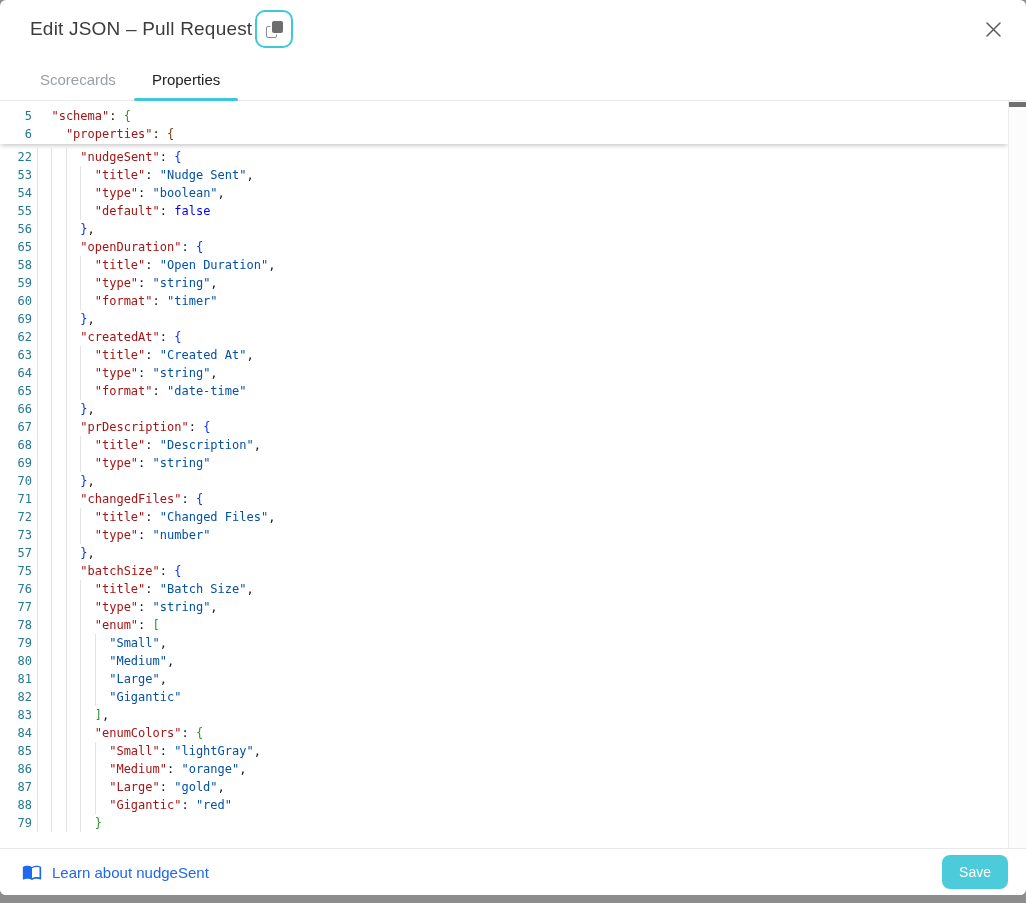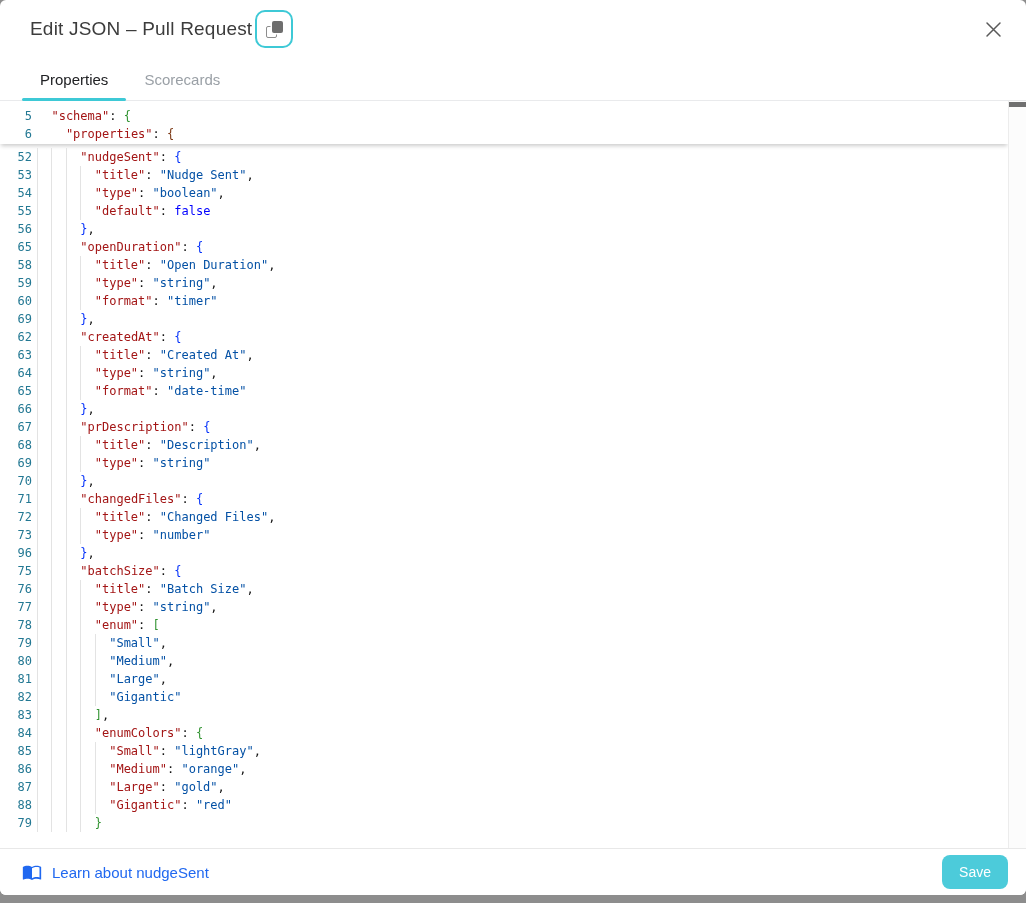--- a/index.html
+++ b/index.html
@@ -63,37 +63,37 @@
     </button>
     <div class="spacer"></div>
     <button class="close-btn">
       <svg width="17" height="17" viewBox="0 0 17 17">
           <path stroke="#5a5a5a" stroke-width="1.5" stroke-linecap="round" d="M2 2 L15 15 M15 2 L2 15"></path>
         </svg>
     </button>
   </div>
 
   <div class="tabbar">
+      <div class="tab">
+        <span>Scorecards</span>
+      </div>
       <div class="tab active">
         <span>Properties</span>
         <span class="tab-underline"></span>
-      </div>
-      <div class="tab">
-        <span>Scorecards</span>
       </div>
     </div>
 
   <div class="editor">
     <div class="ed-inner">
       <div class="sticky">
           <div class="line"><span class="ln">5</span><span class="code"><span class="txt" style="padding-left: 14.44px;"><span class="t-k">"schema"</span><span class="t-p">: </span><span class="t-b2">{</span></span></span></div>
           <div class="line"><span class="ln">6</span><span class="code"><span class="txt" style="padding-left: 28.88px;"><span class="t-k">"properties"</span><span class="t-p">: </span><span class="t-b3">{</span></span></span></div>
         </div>
       <div class="code-lines">
-          <div class="line"><span class="ln">52</span><span class="code"><span class="guide" style="left: 0px;"></span><span class="guide" style="left: 14.44px;"></span><span class="guide" style="left: 28.88px;"></span><span class="txt" style="padding-left: 43.32px;"><span class="t-k">"nudgeSent"</span><span class="t-p">: </span><span class="t-b1">{</span></span></span></div>
+          <div class="line"><span class="ln">22</span><span class="code"><span class="guide" style="left: 0px;"></span><span class="guide" style="left: 14.44px;"></span><span class="guide" style="left: 28.88px;"></span><span class="txt" style="padding-left: 43.32px;"><span class="t-k">"nudgeSent"</span><span class="t-p">: </span><span class="t-b1">{</span></span></span></div>
           <div class="line"><span class="ln">53</span><span class="code"><span class="guide" style="left: 0px;"></span><span class="guide" style="left: 14.44px;"></span><span class="guide" style="left: 28.88px;"></span><span class="guide" style="left: 43.32px;"></span><span class="txt" style="padding-left: 57.76px;"><span class="t-k">"title"</span><span class="t-p">: </span><span class="t-s">"Nudge Sent"</span><span class="t-p">,</span></span></span></div>
           <div class="line"><span class="ln">54</span><span class="code"><span class="guide" style="left: 0px;"></span><span class="guide" style="left: 14.44px;"></span><span class="guide" style="left: 28.88px;"></span><span class="guide" style="left: 43.32px;"></span><span class="txt" style="padding-left: 57.76px;"><span class="t-k">"type"</span><span class="t-p">: </span><span class="t-s">"boolean"</span><span class="t-p">,</span></span></span></div>
           <div class="line"><span class="ln">55</span><span class="code"><span class="guide" style="left: 0px;"></span><span class="guide" style="left: 14.44px;"></span><span class="guide" style="left: 28.88px;"></span><span class="guide" style="left: 43.32px;"></span><span class="txt" style="padding-left: 57.76px;"><span class="t-k">"default"</span><span class="t-p">: </span><span class="t-w">false</span></span></span></div>
           <div class="line"><span class="ln">56</span><span class="code"><span class="guide" style="left: 0px;"></span><span class="guide" style="left: 14.44px;"></span><span class="guide" style="left: 28.88px;"></span><span class="txt" style="padding-left: 43.32px;"><span class="t-b1">}</span><span class="t-p">,</span></span></span></div>
           <div class="line"><span class="ln">65</span><span class="code"><span class="guide" style="left: 0px;"></span><span class="guide" style="left: 14.44px;"></span><span class="guide" style="left: 28.88px;"></span><span class="txt" style="padding-left: 43.32px;"><span class="t-k">"openDuration"</span><span class="t-p">: </span><span class="t-b1">{</span></span></span></div>
           <div class="line"><span class="ln">58</span><span class="code"><span class="guide" style="left: 0px;"></span><span class="guide" style="left: 14.44px;"></span><span class="guide" style="left: 28.88px;"></span><span class="guide" style="left: 43.32px;"></span><span class="txt" style="padding-left: 57.76px;"><span class="t-k">"title"</span><span class="t-p">: </span><span class="t-s">"Open Duration"</span><span class="t-p">,</span></span></span></div>
           <div class="line"><span class="ln">59</span><span class="code"><span class="guide" style="left: 0px;"></span><span class="guide" style="left: 14.44px;"></span><span class="guide" style="left: 28.88px;"></span><span class="guide" style="left: 43.32px;"></span><span class="txt" style="padding-left: 57.76px;"><span class="t-k">"type"</span><span class="t-p">: </span><span class="t-s">"string"</span><span class="t-p">,</span></span></span></div>
           <div class="line"><span class="ln">60</span><span class="code"><span class="guide" style="left: 0px;"></span><span class="guide" style="left: 14.44px;"></span><span class="guide" style="left: 28.88px;"></span><span class="guide" style="left: 43.32px;"></span><span class="txt" style="padding-left: 57.76px;"><span class="t-k">"format"</span><span class="t-p">: </span><span class="t-s">"timer"</span></span></span></div>
           <div class="line"><span class="ln">69</span><span class="code"><span class="guide" style="left: 0px;"></span><span class="guide" style="left: 14.44px;"></span><span class="guide" style="left: 28.88px;"></span><span class="txt" style="padding-left: 43.32px;"><span class="t-b1">}</span><span class="t-p">,</span></span></span></div>
           <div class="line"><span class="ln">62</span><span class="code"><span class="guide" style="left: 0px;"></span><span class="guide" style="left: 14.44px;"></span><span class="guide" style="left: 28.88px;"></span><span class="txt" style="padding-left: 43.32px;"><span class="t-k">"createdAt"</span><span class="t-p">: </span><span class="t-b1">{</span></span></span></div>
@@ -101,21 +101,21 @@
           <div class="line"><span class="ln">64</span><span class="code"><span class="guide" style="left: 0px;"></span><span class="guide" style="left: 14.44px;"></span><span class="guide" style="left: 28.88px;"></span><span class="guide" style="left: 43.32px;"></span><span class="txt" style="padding-left: 57.76px;"><span class="t-k">"type"</span><span class="t-p">: </span><span class="t-s">"string"</span><span class="t-p">,</span></span></span></div>
           <div class="line"><span class="ln">65</span><span class="code"><span class="guide" style="left: 0px;"></span><span class="guide" style="left: 14.44px;"></span><span class="guide" style="left: 28.88px;"></span><span class="guide" style="left: 43.32px;"></span><span class="txt" style="padding-left: 57.76px;"><span class="t-k">"format"</span><span class="t-p">: </span><span class="t-s">"date-time"</span></span></span></div>
           <div class="line"><span class="ln">66</span><span class="code"><span class="guide" style="left: 0px;"></span><span class="guide" style="left: 14.44px;"></span><span class="guide" style="left: 28.88px;"></span><span class="txt" style="padding-left: 43.32px;"><span class="t-b1">}</span><span class="t-p">,</span></span></span></div>
           <div class="line"><span class="ln">67</span><span class="code"><span class="guide" style="left: 0px;"></span><span class="guide" style="left: 14.44px;"></span><span class="guide" style="left: 28.88px;"></span><span class="txt" style="padding-left: 43.32px;"><span class="t-k">"prDescription"</span><span class="t-p">: </span><span class="t-b1">{</span></span></span></div>
           <div class="line"><span class="ln">68</span><span class="code"><span class="guide" style="left: 0px;"></span><span class="guide" style="left: 14.44px;"></span><span class="guide" style="left: 28.88px;"></span><span class="guide" style="left: 43.32px;"></span><span class="txt" style="padding-left: 57.76px;"><span class="t-k">"title"</span><span class="t-p">: </span><span class="t-s">"Description"</span><span class="t-p">,</span></span></span></div>
           <div class="line"><span class="ln">69</span><span class="code"><span class="guide" style="left: 0px;"></span><span class="guide" style="left: 14.44px;"></span><span class="guide" style="left: 28.88px;"></span><span class="guide" style="left: 43.32px;"></span><span class="txt" style="padding-left: 57.76px;"><span class="t-k">"type"</span><span class="t-p">: </span><span class="t-s">"string"</span></span></span></div>
           <div class="line"><span class="ln">70</span><span class="code"><span class="guide" style="left: 0px;"></span><span class="guide" style="left: 14.44px;"></span><span class="guide" style="left: 28.88px;"></span><span class="txt" style="padding-left: 43.32px;"><span class="t-b1">}</span><span class="t-p">,</span></span></span></div>
           <div class="line"><span class="ln">71</span><span class="code"><span class="guide" style="left: 0px;"></span><span class="guide" style="left: 14.44px;"></span><span class="guide" style="left: 28.88px;"></span><span class="txt" style="padding-left: 43.32px;"><span class="t-k">"changedFiles"</span><span class="t-p">: </span><span class="t-b1">{</span></span></span></div>
           <div class="line"><span class="ln">72</span><span class="code"><span class="guide" style="left: 0px;"></span><span class="guide" style="left: 14.44px;"></span><span class="guide" style="left: 28.88px;"></span><span class="guide" style="left: 43.32px;"></span><span class="txt" style="padding-left: 57.76px;"><span class="t-k">"title"</span><span class="t-p">: </span><span class="t-s">"Changed Files"</span><span class="t-p">,</span></span></span></div>
           <div class="line"><span class="ln">73</span><span class="code"><span class="guide" style="left: 0px;"></span><span class="guide" style="left: 14.44px;"></span><span class="guide" style="left: 28.88px;"></span><span class="guide" style="left: 43.32px;"></span><span class="txt" style="padding-left: 57.76px;"><span class="t-k">"type"</span><span class="t-p">: </span><span class="t-s">"number"</span></span></span></div>
-          <div class="line"><span class="ln">96</span><span class="code"><span class="guide" style="left: 0px;"></span><span class="guide" style="left: 14.44px;"></span><span class="guide" style="left: 28.88px;"></span><span class="txt" style="padding-left: 43.32px;"><span class="t-b1">}</span><span class="t-p">,</span></span></span></div>
+          <div class="line"><span class="ln">57</span><span class="code"><span class="guide" style="left: 0px;"></span><span class="guide" style="left: 14.44px;"></span><span class="guide" style="left: 28.88px;"></span><span class="txt" style="padding-left: 43.32px;"><span class="t-b1">}</span><span class="t-p">,</span></span></span></div>
           <div class="line"><span class="ln">75</span><span class="code"><span class="guide" style="left: 0px;"></span><span class="guide" style="left: 14.44px;"></span><span class="guide" style="left: 28.88px;"></span><span class="txt" style="padding-left: 43.32px;"><span class="t-k">"batchSize"</span><span class="t-p">: </span><span class="t-b1">{</span></span></span></div>
           <div class="line"><span class="ln">76</span><span class="code"><span class="guide" style="left: 0px;"></span><span class="guide" style="left: 14.44px;"></span><span class="guide" style="left: 28.88px;"></span><span class="guide" style="left: 43.32px;"></span><span class="txt" style="padding-left: 57.76px;"><span class="t-k">"title"</span><span class="t-p">: </span><span class="t-s">"Batch Size"</span><span class="t-p">,</span></span></span></div>
           <div class="line"><span class="ln">77</span><span class="code"><span class="guide" style="left: 0px;"></span><span class="guide" style="left: 14.44px;"></span><span class="guide" style="left: 28.88px;"></span><span class="guide" style="left: 43.32px;"></span><span class="txt" style="padding-left: 57.76px;"><span class="t-k">"type"</span><span class="t-p">: </span><span class="t-s">"string"</span><span class="t-p">,</span></span></span></div>
           <div class="line"><span class="ln">78</span><span class="code"><span class="guide" style="left: 0px;"></span><span class="guide" style="left: 14.44px;"></span><span class="guide" style="left: 28.88px;"></span><span class="guide" style="left: 43.32px;"></span><span class="txt" style="padding-left: 57.76px;"><span class="t-k">"enum"</span><span class="t-p">: </span><span class="t-b2">[</span></span></span></div>
           <div class="line"><span class="ln">79</span><span class="code"><span class="guide" style="left: 0px;"></span><span class="guide" style="left: 14.44px;"></span><span class="guide" style="left: 28.88px;"></span><span class="guide" style="left: 43.32px;"></span><span class="guide" style="left: 57.76px;"></span><span class="txt" style="padding-left: 72.2px;"><span class="t-s">"Small"</span><span class="t-p">,</span></span></span></div>
           <div class="line"><span class="ln">80</span><span class="code"><span class="guide" style="left: 0px;"></span><span class="guide" style="left: 14.44px;"></span><span class="guide" style="left: 28.88px;"></span><span class="guide" style="left: 43.32px;"></span><span class="guide" style="left: 57.76px;"></span><span class="txt" style="padding-left: 72.2px;"><span class="t-s">"Medium"</span><span class="t-p">,</span></span></span></div>
           <div class="line"><span class="ln">81</span><span class="code"><span class="guide" style="left: 0px;"></span><span class="guide" style="left: 14.44px;"></span><span class="guide" style="left: 28.88px;"></span><span class="guide" style="left: 43.32px;"></span><span class="guide" style="left: 57.76px;"></span><span class="txt" style="padding-left: 72.2px;"><span class="t-s">"Large"</span><span class="t-p">,</span></span></span></div>
           <div class="line"><span class="ln">82</span><span class="code"><span class="guide" style="left: 0px;"></span><span class="guide" style="left: 14.44px;"></span><span class="guide" style="left: 28.88px;"></span><span class="guide" style="left: 43.32px;"></span><span class="guide" style="left: 57.76px;"></span><span class="txt" style="padding-left: 72.2px;"><span class="t-s">"Gigantic"</span></span></span></div>
           <div class="line"><span class="ln">83</span><span class="code"><span class="guide" style="left: 0px;"></span><span class="guide" style="left: 14.44px;"></span><span class="guide" style="left: 28.88px;"></span><span class="guide" style="left: 43.32px;"></span><span class="txt" style="padding-left: 57.76px;"><span class="t-b2">]</span><span class="t-p">,</span></span></span></div>
           <div class="line"><span class="ln">84</span><span class="code"><span class="guide" style="left: 0px;"></span><span class="guide" style="left: 14.44px;"></span><span class="guide" style="left: 28.88px;"></span><span class="guide" style="left: 43.32px;"></span><span class="txt" style="padding-left: 57.76px;"><span class="t-k">"enumColors"</span><span class="t-p">: </span><span class="t-b2">{</span></span></span></div>

